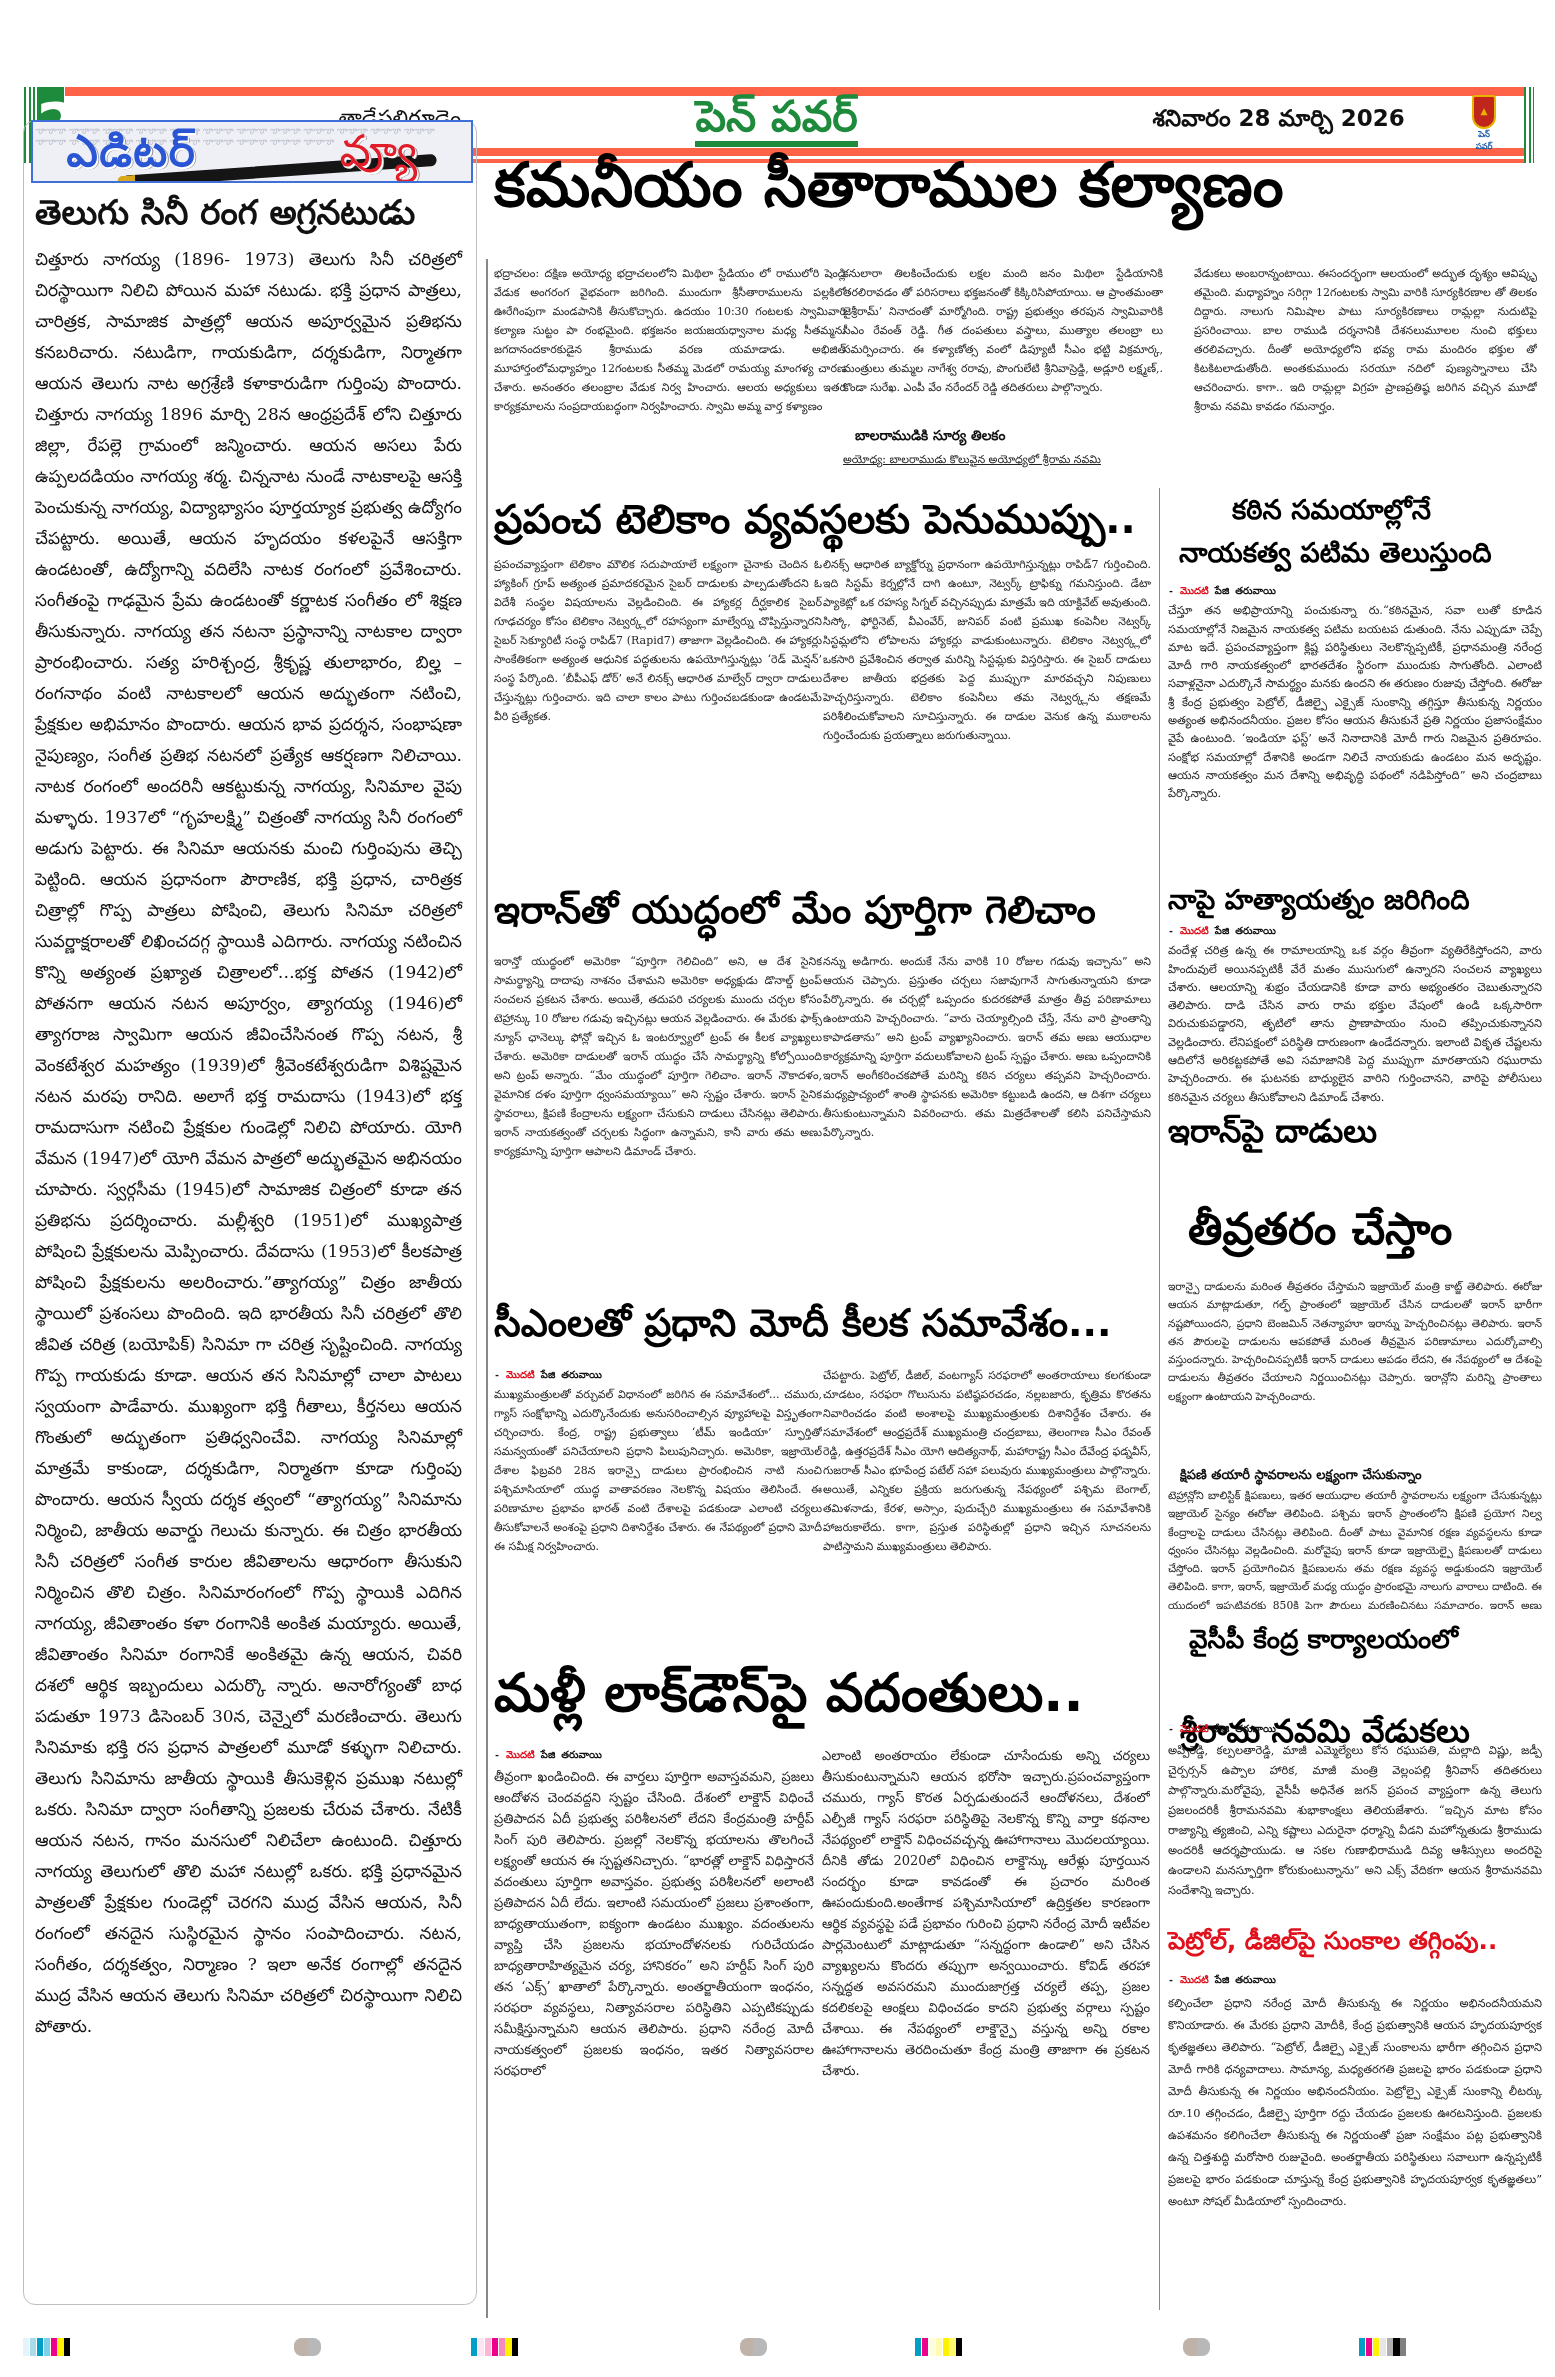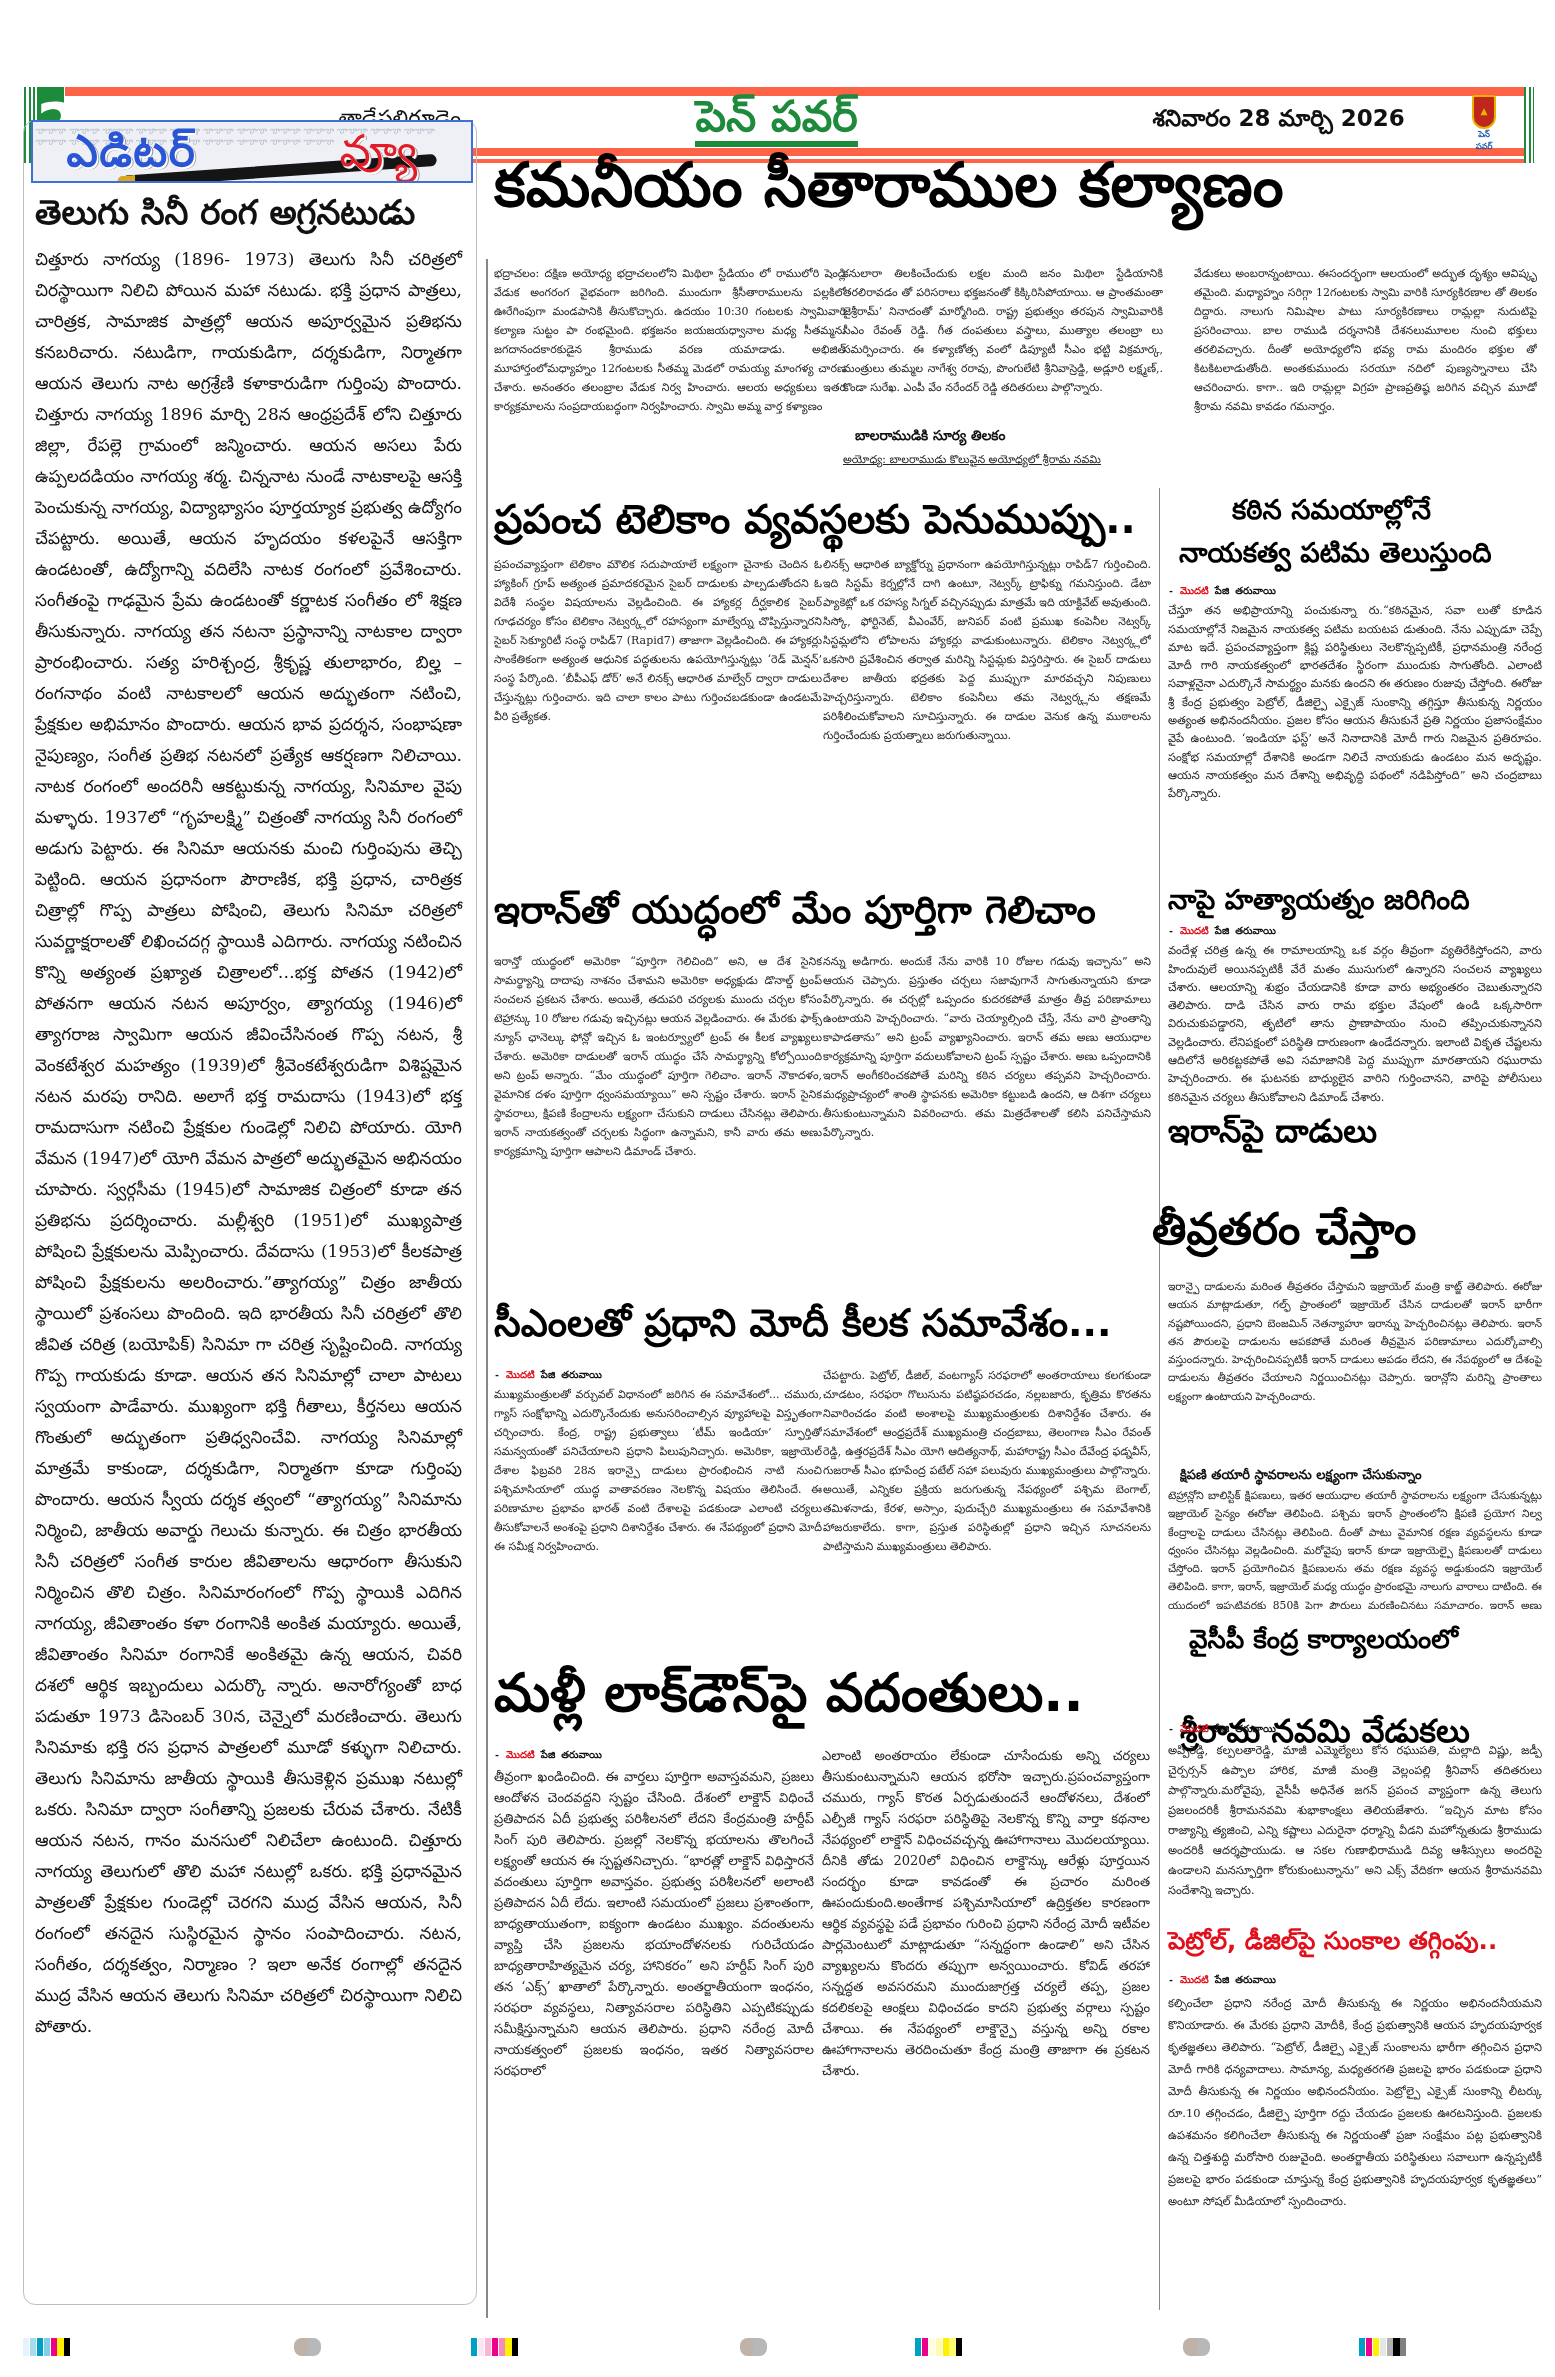--- a/index.html
+++ b/index.html
@@ -127,21 +127,21 @@
   <span>చేస్తూ తన అభిప్రాయాన్ని పంచుకున్నా రు.“కఠినమైన, సవా లుతో కూడిన సమయాల్లోనే నిజమైన నాయకత్వ పటిమ బయటప డుతుంది. నేను ఎప్పుడూ చెప్పే మాట ఇదే. ప్రపంచవ్యాప్తంగా క్లిష్ట పరిస్థితులు నెలకొన్నప్పటికీ, ప్రధానమంత్రి నరేంద్ర మోదీ గారి నాయకత్వంలో భారతదేశం స్థిరంగా ముందుకు సాగుతోంది. ఎలాంటి సవాళ్లనైనా ఎదుర్కొనే సామర్థ్యం మనకు ఉందని ఈ తరుణం రుజువు చేస్తోంది. ఈరోజు శ్రీ కేంద్ర ప్రభుత్వం పెట్రోల్, డీజిల్పై ఎక్సైజ్ సుంకాన్ని తగ్గిస్తూ తీసుకున్న నిర్ణయం అత్యంత అభినందనీయం. ప్రజల కోసం ఆయన తీసుకునే ప్రతి నిర్ణయం ప్రజాసంక్షేమం వైపే ఉంటుంది. ‘ఇండియా ఫస్ట్’ అనే నినాదానికి మోదీ గారు నిజమైన ప్రతిరూపం. సంక్షోభ సమయాల్లో దేశానికి అండగా నిలిచే నాయకుడు ఉండటం మన అదృష్టం. ఆయన నాయకత్వం మన దేశాన్ని అభివృద్ధి పథంలో నడిపిస్తోంది” అని చంద్రబాబు పేర్కొన్నారు.</span>
 </div>
 
 <div class="headline" style="left:1168px; top:884px; font-size:27.4px;">నాపై హత్యాయత్నం జరిగింది</div>
 <div class="col-r" style="left:1168px; top:923px; width:374px; height:206px; font-size:11.4px; line-height:18.3px;">
   <span class="cont">- <span class="red">మొదటి</span><span> పేజి తరువాయి</span></span>
   <span>వందేళ్ల చరిత్ర ఉన్న ఈ రామాలయాన్ని ఒక వర్గం తీవ్రంగా వ్యతిరేకిస్తోందని, వారు హిందువులే అయినప్పటికీ వేరే మతం ముసుగులో ఉన్నారని సంచలన వ్యాఖ్యలు చేశారు. ఆలయాన్ని శుభ్రం చేయడానికి కూడా వారు అభ్యంతరం చెబుతున్నారని తెలిపారు. దాడి చేసిన వారు రామ భక్తుల వేషంలో ఉండి ఒక్కసారిగా విరుచుకుపడ్డారని, తృటిలో తాను ప్రాణాపాయం నుంచి తప్పించుకున్నానని వెల్లడించారు. లేనిపక్షంలో పరిస్థితి దారుణంగా ఉండేదన్నారు. ఇలాంటి వికృత చేష్టలను ఆదిలోనే అరికట్టకపోతే అవి సమాజానికి పెద్ద ముప్పుగా మారతాయని రఘురామ హెచ్చరించారు. ఈ ఘటనకు బాధ్యులైన వారిని గుర్తించానని, వారిపై పోలీసులు కఠినమైన చర్యలు తీసుకోవాలని డిమాండ్ చేశారు.</span>
 </div>
 
 <div class="headline" style="left:1168px; top:1112px; font-size:32px;">ఇరాన్‌పై దాడులు</div>
-<div class="headline" style="left:1152px; top:1203px; font-size:44px;">తీవ్రతరం చేస్తాం</div>
+<div class="headline" style="left:1188px; top:1203px; font-size:44px;">తీవ్రతరం చేస్తాం</div>
 <div class="col-r" style="left:1168px; top:1278px; width:374px; height:185px; font-size:10.7px; line-height:18.3px;">ఇరాన్పై దాడులను మరింత తీవ్రతరం చేస్తామని ఇజ్రాయెల్ మంత్రి కాట్జ్ తెలిపారు. ఈరోజు ఆయన మాట్లాడుతూ, గల్ఫ్ ప్రాంతంలో ఇజ్రాయెల్ చేసిన దాడులతో ఇరాన్ భారీగా నష్టపోయిందని, ప్రధాని బెంజమిన్ నెతన్యాహూ ఇరాన్ను హెచ్చరించినట్లు తెలిపారు. ఇరాన్ తన పౌరులపై దాడులను ఆపకపోతే మరింత తీవ్రమైన పరిణామాలు ఎదుర్కోవాల్సి వస్తుందన్నారు. హెచ్చరించినప్పటికీ ఇరాన్ దాడులు ఆపడం లేదని, ఈ నేపథ్యంలో ఆ దేశంపై దాడులను తీవ్రతరం చేయాలని నిర్ణయించినట్లు చెప్పారు. ఇరాన్లోని మరిన్ని ప్రాంతాలు లక్ష్యంగా ఉంటాయని హెచ్చరించారు.</div>
 <div class="subhead" style="left:1168px; top:1467px; font-size:13px;">క్షిపణి తయారీ స్థావరాలను లక్ష్యంగా చేసుకున్నాం</div>
 <div class="col-r" style="left:1168px; top:1487px; width:374px; height:122px; font-size:10.7px; line-height:18.3px;">టెహ్రాన్లోని బాలిస్టిక్ క్షిపణులు, ఇతర ఆయుధాల తయారీ స్థావరాలను లక్ష్యంగా చేసుకున్నట్లు ఇజ్రాయెల్ సైన్యం ఈరోజు తెలిపింది. పశ్చిమ ఇరాన్ ప్రాంతంలోని క్షిపణి ప్రయోగ నిల్వ కేంద్రాలపై దాడులు చేసినట్లు తెలిపింది. దీంతో పాటు వైమానిక రక్షణ వ్యవస్థలను కూడా ధ్వంసం చేసినట్లు వెల్లడించింది. మరోవైపు ఇరాన్ కూడా ఇజ్రాయెల్పై క్షిపణులతో దాడులు చేస్తోంది. ఇరాన్ ప్రయోగించిన క్షిపణులను తమ రక్షణ వ్యవస్థ అడ్డుకుందని ఇజ్రాయెల్ తెలిపింది. కాగా, ఇరాన్, ఇజ్రాయెల్ మధ్య యుద్ధం ప్రారంభమై నాలుగు వారాలు దాటింది. ఈ యుద్ధంలో ఇప్పటివరకు 850కి పైగా పౌరులు మరణించినట్లు సమాచారం. ఇరాన్ అణు కార్యక్రమాన్ని నిలిపివేయాలని ఇజ్రాయెల్, అమెరికా డిమాండ్ చేస్తున్నాయి.</div>
 
 <div class="headline" style="left:1189px; top:1624px; font-size:26px;">వైసీపీ కేంద్ర కార్యాలయంలో</div>
 <div class="headline" style="left:1180px; top:1712px; font-size:32px;">శ్రీరామ నవమి వేడుకలు</div>
 <div class="col-r" style="left:1168px; top:1720px; width:374px; height:198px; font-size:11.4px; line-height:20px;">
   <span class="cont">- <span class="red">మొదటి</span><span> పేజి తరువాయి</span></span>
   <span>అప్పిరెడ్డి, కల్పలతారెడ్డి, మాజీ ఎమ్మెల్యేలు కోన రఘుపతి, మల్లాది విష్ణు, జడ్పీ చైర్పర్సన్ ఉప్పాల హారిక, మాజీ మంత్రి వెల్లంపల్లి శ్రీనివాస్ తదితరులు పాల్గొన్నారు.మరోవైపు, వైసీపీ అధినేత జగన్ ప్రపంచ వ్యాప్తంగా ఉన్న తెలుగు ప్రజలందరికీ శ్రీరామనవమి శుభాకాంక్షలు తెలియజేశారు. “ఇచ్చిన మాట కోసం రాజ్యాన్ని త్యజించి, ఎన్ని కష్టాలు ఎదురైనా ధర్మాన్ని వీడని మహోన్నతుడు శ్రీరాముడు అందరికీ ఆదర్శప్రాయుడు. ఆ సకల గుణాభిరాముడి దివ్య ఆశీస్సులు అందరిపై ఉండాలని మనస్ఫూర్తిగా కోరుకుంటున్నాను” అని ఎక్స్ వేదికగా ఆయన శ్రీరామనవమి సందేశాన్ని ఇచ్చారు.</span>
 </div>

